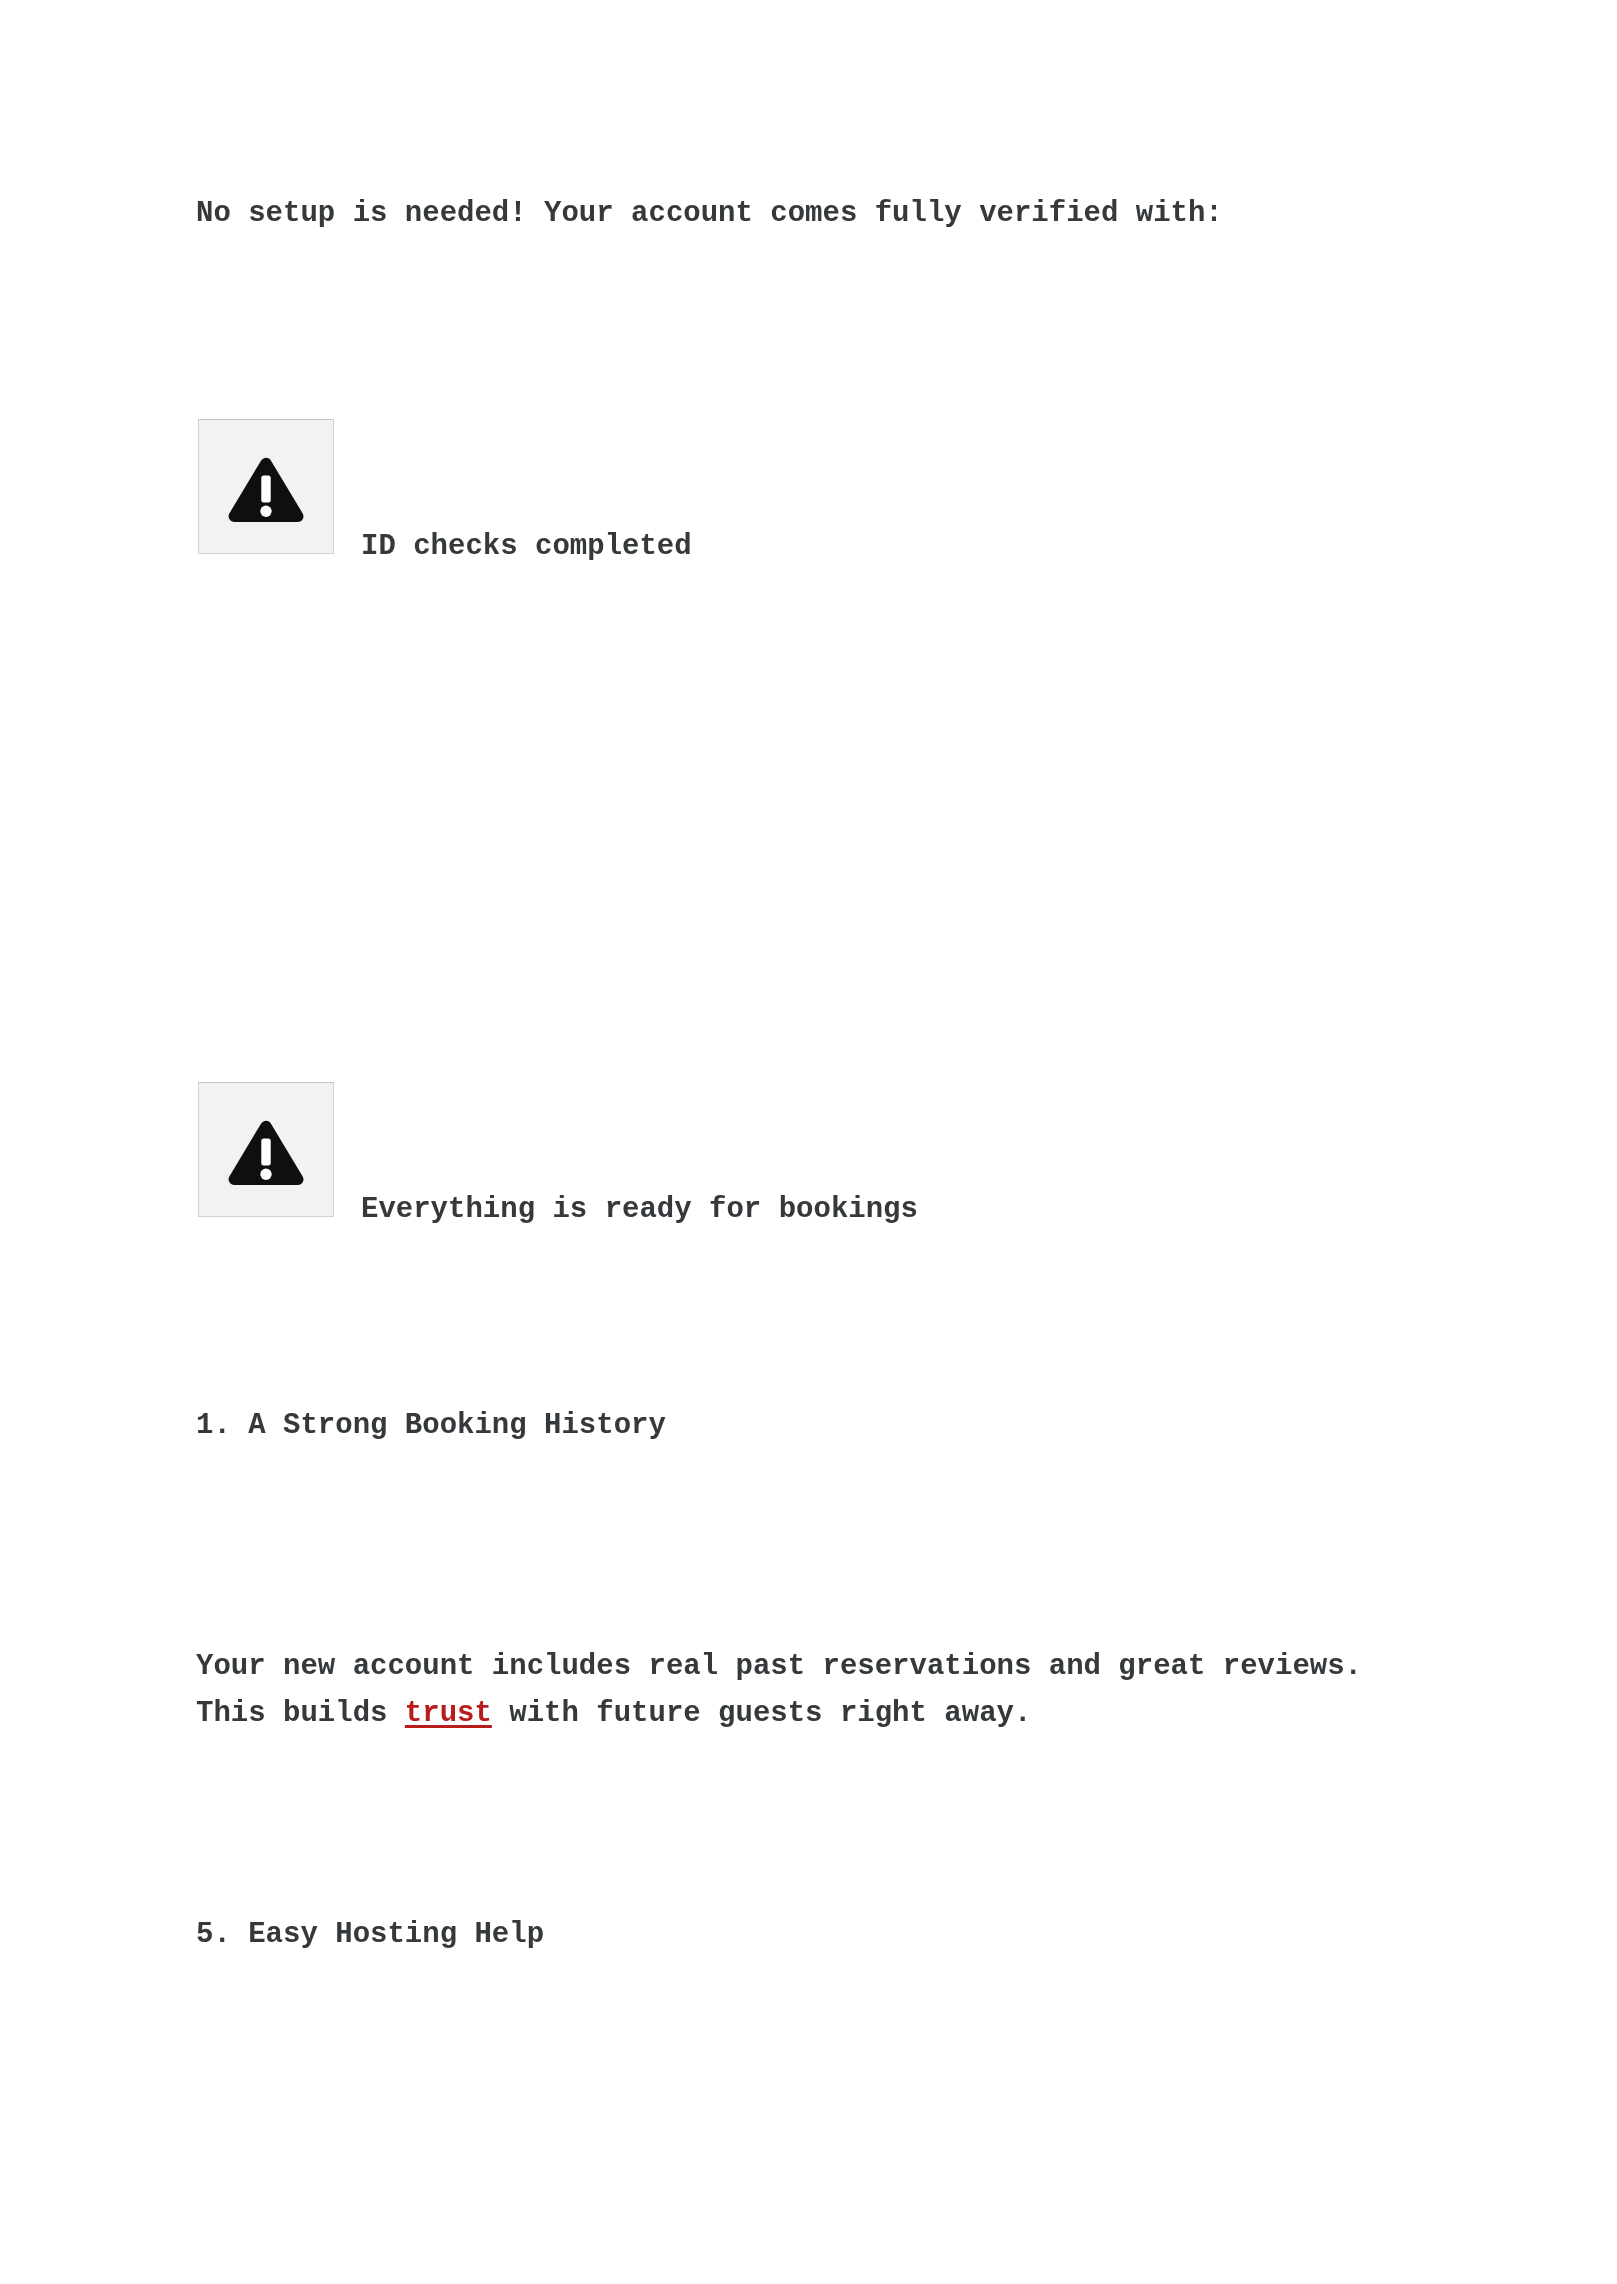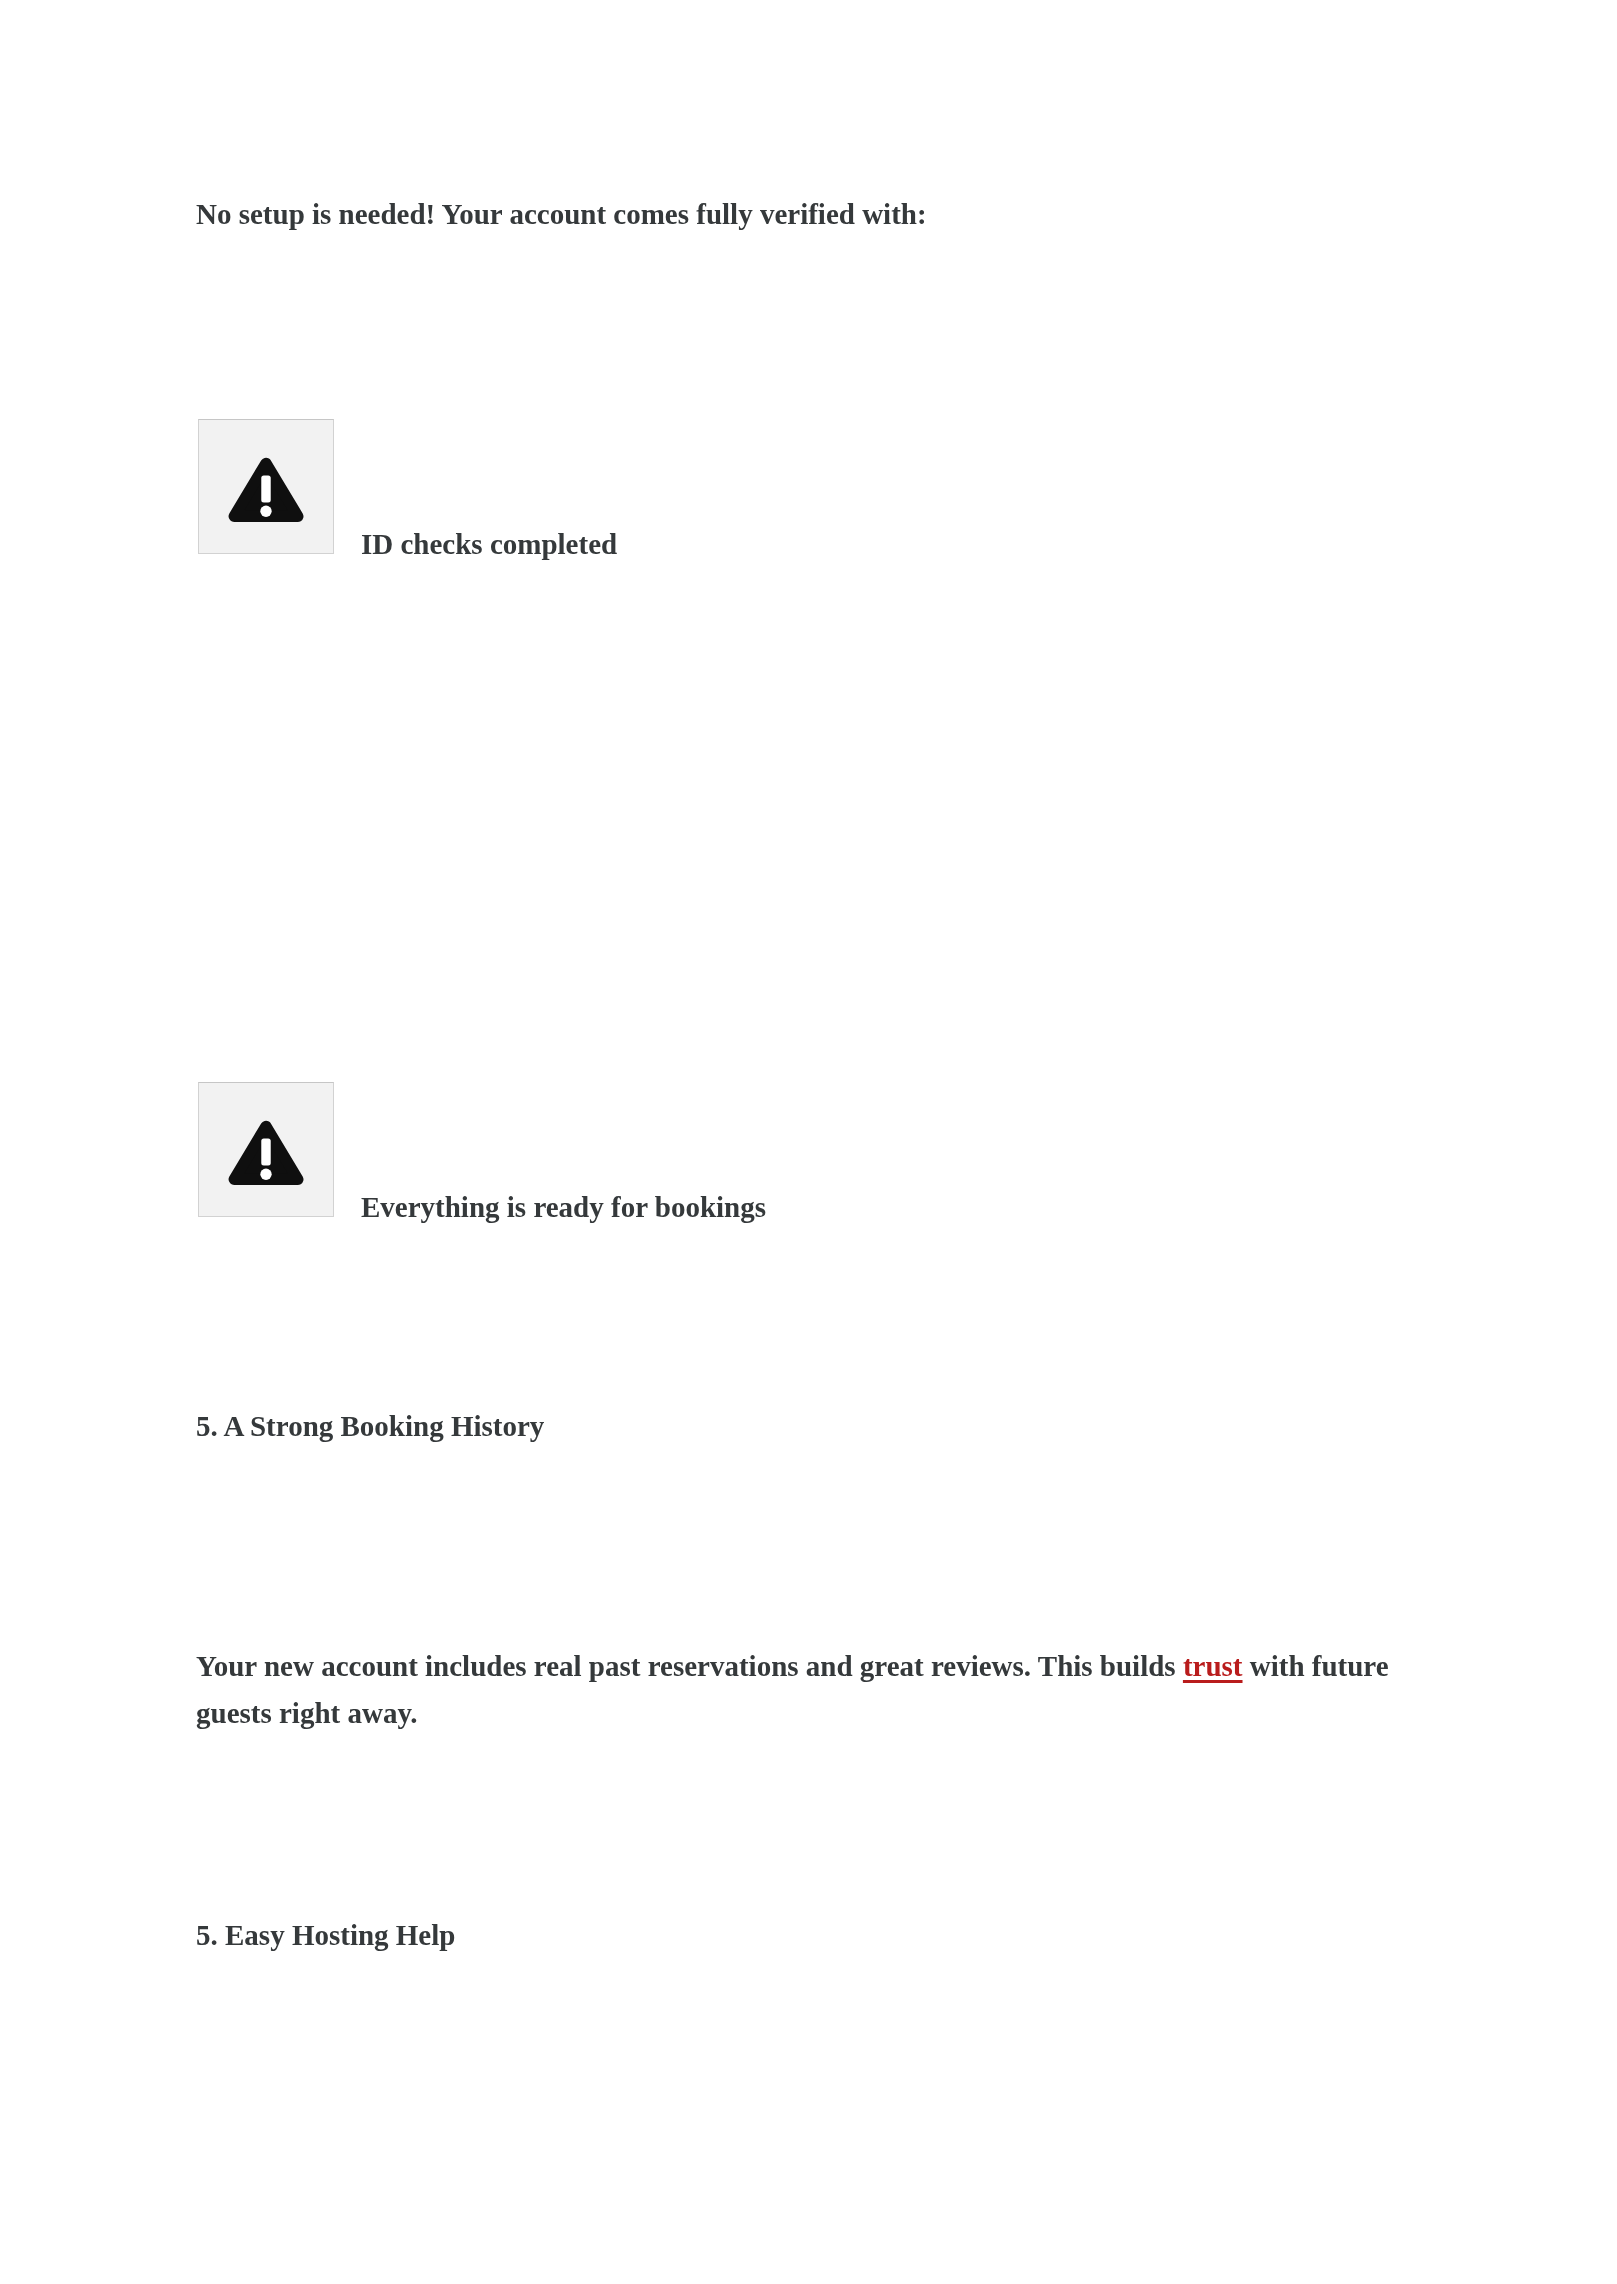--- a/index.html
+++ b/index.html
@@ -1,21 +1,21 @@
 <!DOCTYPE html>
 <html style="font-size:10px"><head>
 <meta charset="utf-8">
 <style>
   html, body { margin: 0; padding: 0; background: #ffffff; }
   .page {
     position: relative;
     width: 1617px;
     height: 2284px;
     background: #ffffff;
-    font-family: Liberation Serif, serif;
+    font-family: Liberation Mono, monospace;
     font-weight: 700;
     color: #35393b;
     overflow: hidden;
   }
   .h {
     position: absolute;
     left: 196px;
     margin: 0;
     font-size: 29px;
     line-height: 1.2;
@@ -88,20 +88,20 @@
         <circle cx="63.5" cy="89" r="9" fill="#ffffff"></circle>
       </svg></span><span class="vlabel">ID checks completed</span></div>
 
 
   <div class="vrow row3"><span class="imgbox"><svg width="80" height="71" viewBox="0 0 127 112" xmlns="http://www.w3.org/2000/svg">
         <path d="M63.5 13 L114 97 L13 97 Z" fill="#0f0f0f" stroke="#0f0f0f" stroke-width="18" stroke-linejoin="round"></path>
         <rect x="56" y="32" width="15" height="43" rx="4" fill="#ffffff"></rect>
         <circle cx="63.5" cy="89" r="9" fill="#ffffff"></circle>
       </svg></span><span class="vlabel">Everything is ready for bookings</span></div>
 
-  <h2 class="h h4pos">5. A Strong Booking History</h2>
+  <h2 class="h h4pos">1. A Strong Booking History</h2>
 
   <p class="para"><span>Your new account includes real past reservations and great reviews. This builds </span><a class="link" href="#">trust</a><span> with future guests right away.</span></p>
 
   <h2 class="h h5pos">5. Easy Hosting Help</h2>
 
 </div>
 
 
 </body></html>

